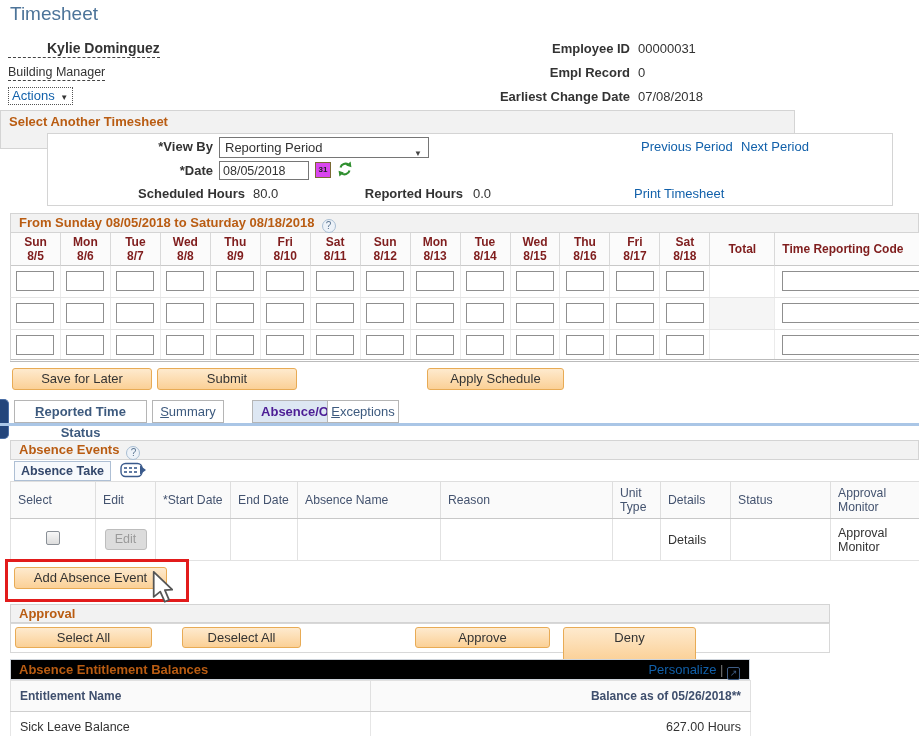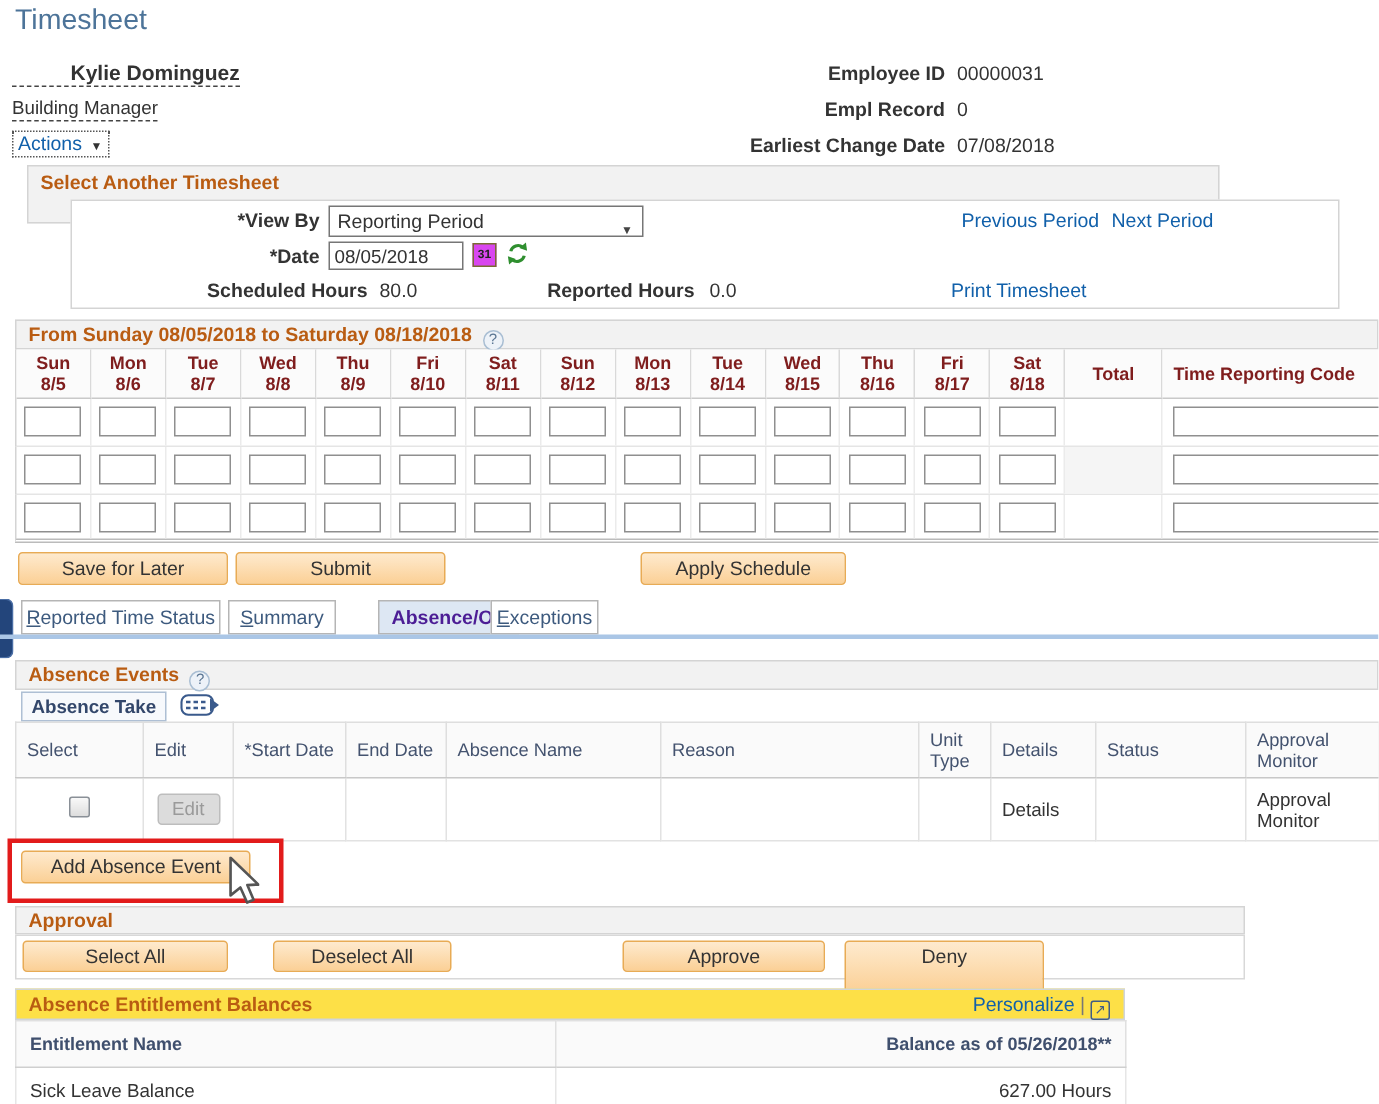--- a/index.html
+++ b/index.html
@@ -80,21 +80,21 @@
          border-radius:2px; background:linear-gradient(#f8f8f8,#ddd); cursor:pointer; }
   .edit-disabled { display:inline-block; width:42px; height:21px; background:#dcdcdc;
          border:1px solid #bdbdbd; border-radius:3px; color:#9a9a9a; text-align:center;
          line-height:19px; font-size:12.5px; }
   .subtab { background:#f7f9fc; border:1px solid #aebfd4; font-weight:bold; color:#33476b;
          font-size:12.5px; text-align:center; line-height:18px; cursor:pointer; }
 
   .highlight-box { border:3px solid #e21b1b; }
 
   
-  .ent-bar { background:#fde047; border:1px solid #cfd5dc; }
+  .ent-bar { background:#000000; border:1px solid #cfd5dc; }
   .ent-tbl { border-collapse:collapse; table-layout:fixed; width:740px; border:1px solid #cfcfcf; }
   .ent-tbl th { background:#fafafa; border:1px solid #e0e0e0; border-bottom:1px solid #cfcfcf;
          color:#3f4f6d; font-size:12px; font-weight:bold; height:31px; padding:2px 9px; }
   .ent-tbl td { border:1px solid #e6e6e6; font-size:12.5px; height:30px; padding:2px 9px; }
   .ta-l { text-align:left; } .ta-r { text-align:right; }
   .popup-icon { display:inline-block; width:13px; height:13px; border:1px solid #3f5d85;
          color:#3f5d85; font-size:9px; line-height:11px; text-align:center; cursor:pointer;
          vertical-align:-2px; border-radius:2px; }
 </style>
 </head>
@@ -115,21 +115,21 @@
 
 <div id="emp-fields">
     <div class="r emp-label" style="left: 340px; top: 41px;">Employee ID</div>
     <div class="r" style="left: 638px; top: 41px;">00000031</div>
     <div class="r emp-label" style="left: 340px; top: 65px;">Empl Record</div>
     <div class="r" style="left: 638px; top: 65px;">0</div>
     <div class="r emp-label" style="left: 340px; top: 89px;">Earliest Change Date</div>
     <div class="r" style="left: 638px; top: 89px;">07/08/2018</div>
   </div>
 
-<div class="r bar" style="left:18px; top:110px; width:795px; height:39px; line-height:21px;">Select Another Timesheet</div>
+<div class="r bar" style="left:0; top:110px; width:795px; height:39px; line-height:21px;">Select Another Timesheet</div>
 
 <div class="r sat-body" style="left:10px; top:133px; width:846px; height:73px;margin-left:37px;">
   <div class="r flabel" style="left:0; top:5px; width:165px;">*View By</div>
   <div class="r ps-select" style="left:171px; top:3px; width:210px; height:21px;">
     <span>Reporting Period</span>
     <span class="caret">▼</span>
   </div>
   <span class="r link" style="left:593px; top:5px;">Previous Period</span>
   <span class="r link" style="left:693px; top:5px;">Next Period</span>
 
@@ -360,21 +360,21 @@
         </div>
       </div>
     </div>
 </div>
 
 <div class="r psbtn" style="left:12px;  top:368px; width:140px;">Save for Later</div>
 <div class="r psbtn" style="left:157px; top:368px; width:140px;">Submit</div>
 <div class="r psbtn" style="left:427px; top:368px; width:137px;">Apply Schedule</div>
 
 <div class="r tab-handle" style="left:0; top:399px; width:9px; height:40px;"></div>
-<div class="tab" style="left:14px;  width:133px;"><u>R</u>eported Time Status</div>
+<div class="tab" style="left:14px;  width:133px;font-weight:bold;"><u>R</u>eported Time Status</div>
 <div class="tab" style="left:152px; width:72px;"><u>S</u>ummary</div>
 <div class="tab active" style="left:228px; width:94px;">Absence/OT</div>
 <div class="tab" style="left:327px; width:72px;"><u>E</u>xceptions</div>
 <div class="r tabs-underline" style="left:0; top:423px; width:919px; height:3px;"></div>
 
 <div class="r bar" style="left:10px; top:440px; width:909px; height:20px; line-height:18px;">
   <span>Absence Events</span><span class="help-icon">?</span>
 </div>
 <div class="r subtab" style="left:14px; top:461px; width:97px; height:20px;">Absence Take</div>
 <svg class="r" style="left:120px; top:462px;" width="27" height="17" viewBox="0 0 27 17">

